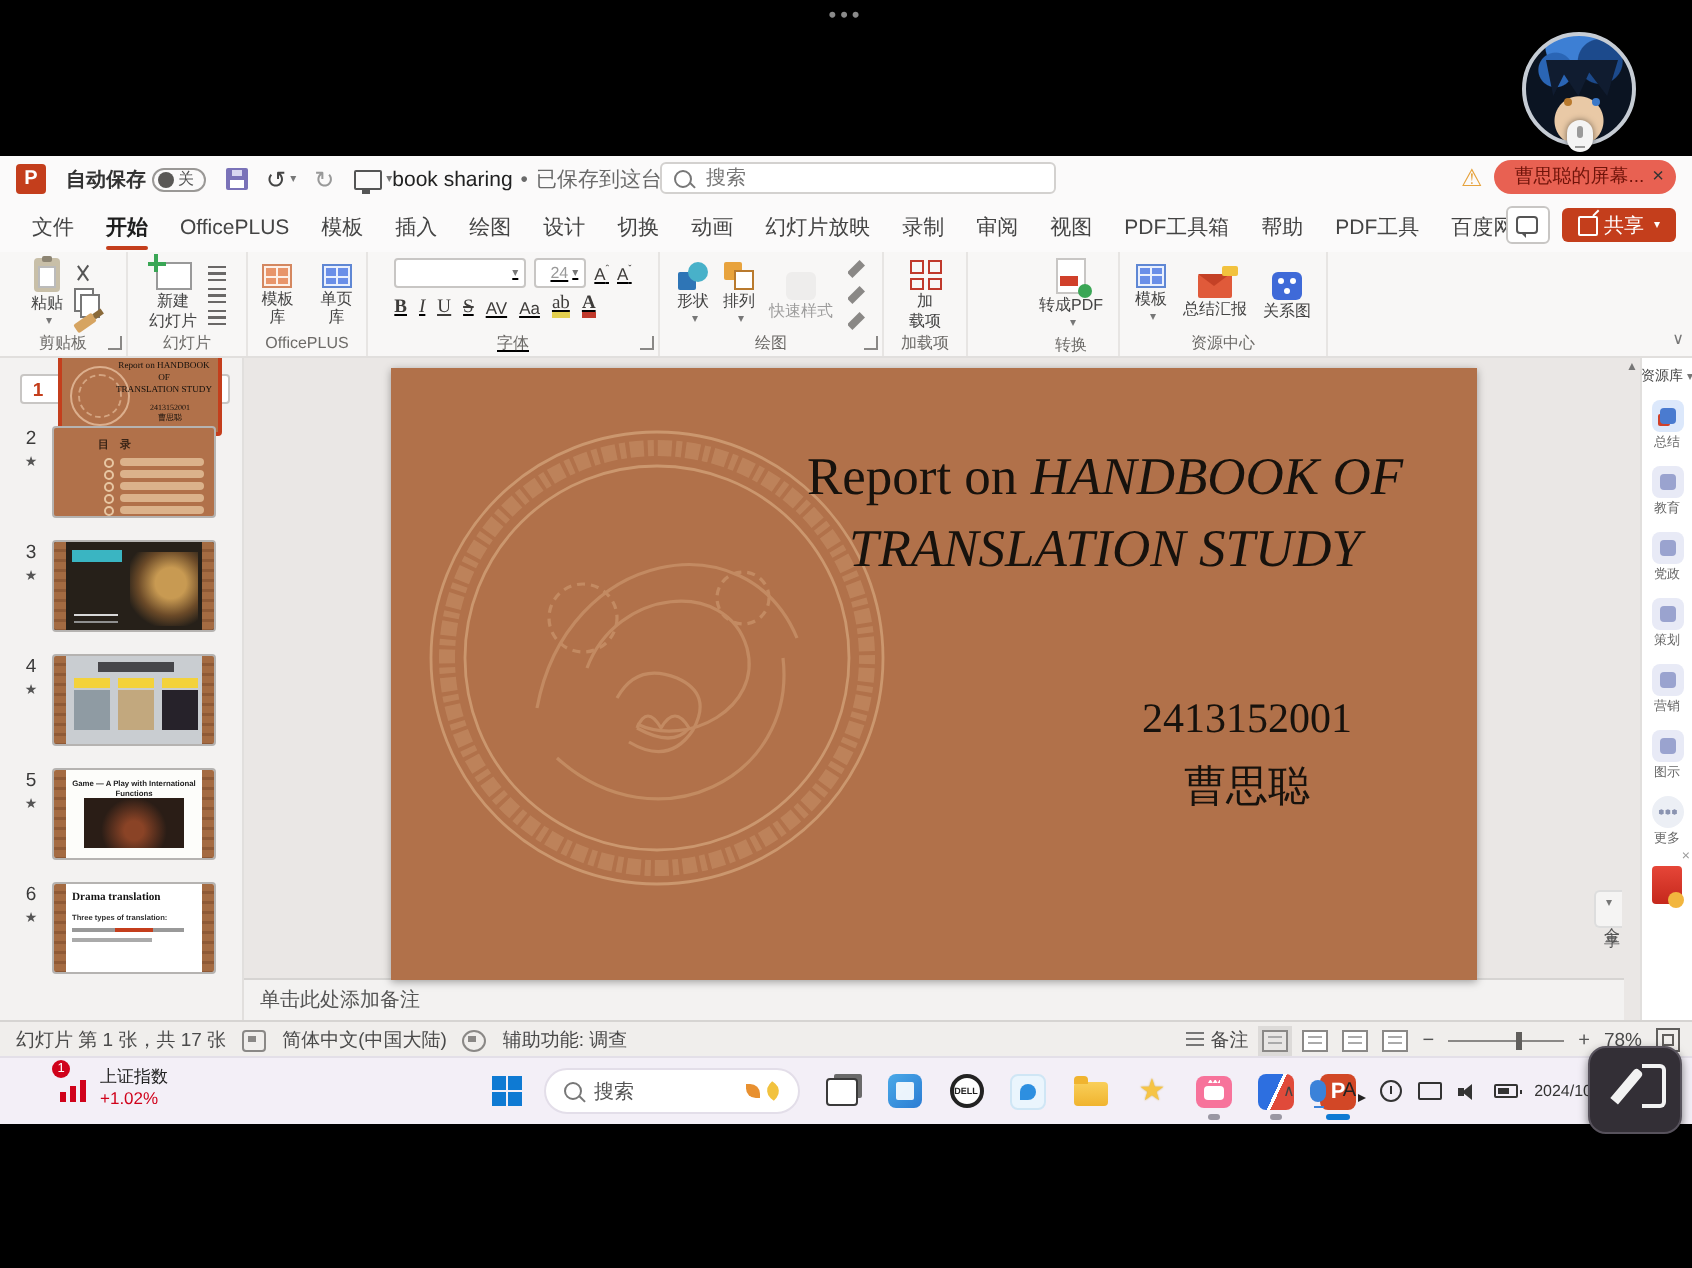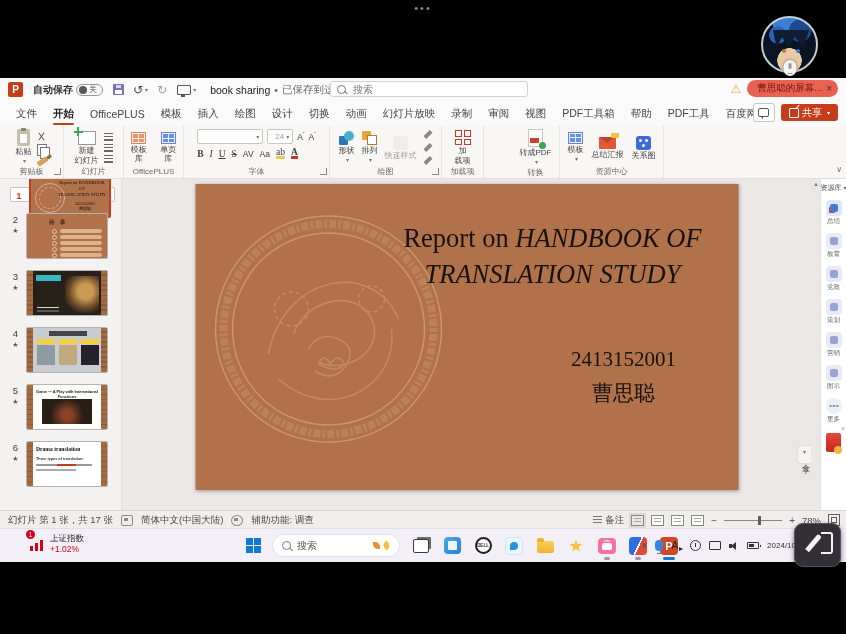--- a/index.html
+++ b/index.html
@@ -32,21 +32,21 @@
   .as-pill{width:27px;height:12px;border:1px solid #9a9896;border-radius:7px;display:flex;align-items:center;padding:0 2px;gap:2px;box-sizing:border-box;}
   .as-dot{width:8px;height:8px;border-radius:50%;background:#5a5856;}
   .as-state{font-size:8px;color:#555;}
   .tb-ic{margin-left:9px;color:#444;font-size:12px;line-height:12px;cursor:pointer;}
   .ic-save{width:11px;height:11px;background:#7a72b8;border-radius:1px;position:relative;margin-left:10px;cursor:pointer;}
   .ic-save::before{content:"";position:absolute;left:2px;bottom:1px;width:7px;height:4px;background:#fff;}
   .ic-save::after{content:"";position:absolute;left:3px;top:1px;width:5px;height:3px;background:#d8d6f0;}
   .cv{font-size:6px;color:#777;margin-left:2px;}
   .ic-mon{width:12px;height:8px;border:1.2px solid #555;border-radius:1px;position:relative;margin-left:10px;cursor:pointer;}
   .ic-mon::after{content:"";position:absolute;left:3px;bottom:-3px;width:4px;height:2px;background:#555;}
-  .doc-title{margin-left:14px;display:flex;align-items:center;gap:4px;cursor:pointer;text-align:center;}
+  .doc-title{display:flex;align-items:center;gap:4px;cursor:pointer;text-align:center;}
   .doc-status{color:#6a6a6a;}
   .search-box{position:absolute;left:330px;top:3px;width:198px;height:16px;border:1px solid #d3d1cf;border-radius:3px;background:#fff;display:flex;align-items:center;padding:0 6px;gap:5px;box-sizing:border-box;}
   .mag{width:7px;height:7px;border:1.3px solid #777;border-radius:50%;position:relative;flex:none;}
   .mag::after{content:"";position:absolute;width:4px;height:1.3px;background:#777;transform:rotate(45deg);right:-3px;bottom:-1px;}
   .search-box input{border:none;outline:none;font-size:10px;color:#555;width:100%;background:transparent;font-family:inherit;}
   .tb-right{position:absolute;right:8px;top:2px;display:flex;align-items:center;gap:6px;}
   .warn{color:#e6a23c;font-size:12px;}
   .share-pill{height:17px;background:#e86152;border-radius:9px;display:flex;align-items:center;padding:0 6px 0 10px;gap:4px;cursor:pointer;}
   .share-pill .sp-txt{font-size:9.5px;color:#70140a;}
   .share-pill .sp-x{font-size:10px;color:#333;}
@@ -386,21 +386,21 @@
                 <span></span>
                 <span></span>
                 <span></span>
               </span>
             <span>单页库</span>
           </div>
         </div>
         <div class="grp-label">OfficePLUS</div>
       </div>
 
-      <div class="grp" style="width:146px;">
+      <div class="grp" style="width:146px;text-decoration:underline;">
         <div class="grp-body" style="flex-direction:column;align-items:flex-start;gap:4px;">
           <div class="rowi">
             <span class="sel" style="width:66px;">
                 <span class="cv">▾</span>
               </span>
             <span class="sel" style="width:26px;">
                 <span>24</span>
                 <span class="cv">▾</span>
               </span>
             <span class="fa">A<sup>ˆ</sup></span>
@@ -616,20 +616,23 @@
             <div class="sl-title">
               <span>Report on </span><i>HANDBOOK OF</i><br>
               <i>TRANSLATION STUDY</i>
             </div>
             <div class="sl-id">
               <div>2413152001</div>
               <div>曹思聪</div>
             </div>
           </div>
         </div>
+        <div class="notesbar">
+          <span>单击此处添加备注</span>
+        </div>
       </div>
 
       <div class="rail">
         <div class="rail-scroll">
             <span class="up">▲</span>
           </div>
         <div class="rail-panel">
           <span class="rp-head"><span>资源库</span><span class="cv">▾</span></span>
           <div class="rp-item">
               <span class="rp-ic c1"></span>

